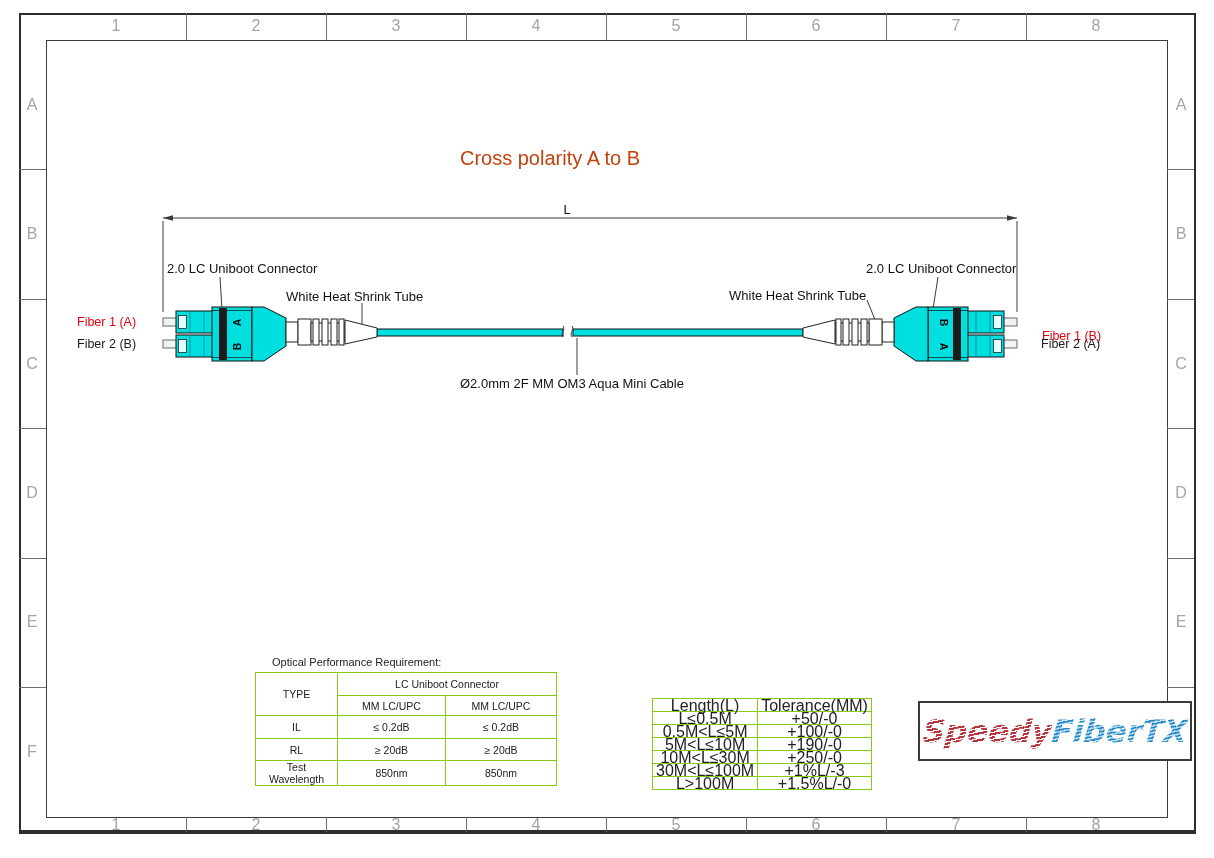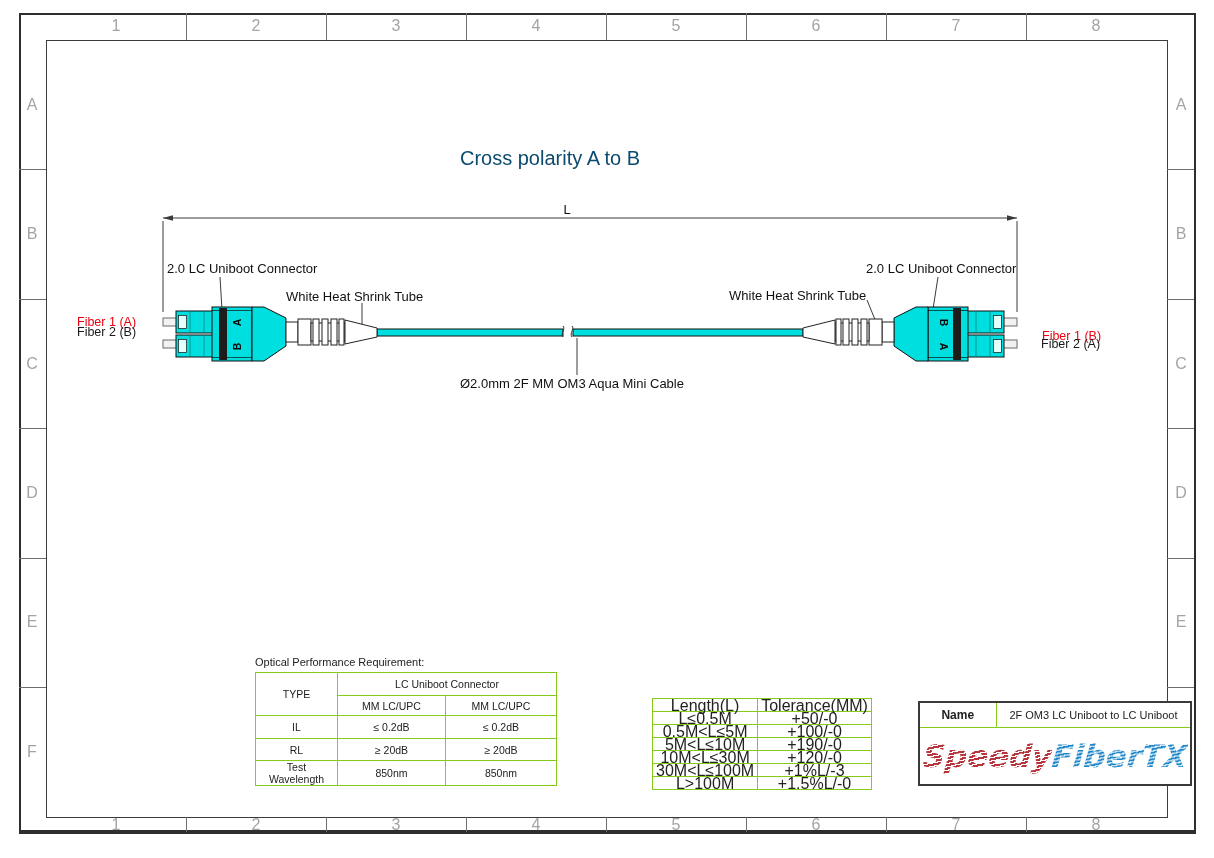--- a/index.html
+++ b/index.html
@@ -9,21 +9,21 @@
   
   .outer-border{left:19px;top:13px;width:1173px;height:815px;border:2px solid #2e2e2e;border-bottom-width:4px;}
   .inner-border{left:46px;top:40px;width:1120px;height:776px;border:1px solid #3c3c3c;}
   .tick-v{width:1px;background:#6e6e6e;}
   .tick-h{height:1px;background:#6e6e6e;}
   .glabel{width:20px;height:20px;line-height:20px;text-align:center;color:#a4a4a4;font-size:16px;}
   
   .dlabel{font-size:13px;color:#111;white-space:nowrap;}
   .fiber{font-size:12.5px;white-space:nowrap;}
   .fiber-red{color:#e8000f;}
-  .page-title{font-size:20px;color:#0c4a6e;text-align:center;}
+  .page-title{font-size:20px;color:#c2410c;text-align:center;}
   
   table{border-collapse:collapse;background:#fff;}
   td{border:1px solid #84cc16;text-align:center;vertical-align:middle;padding:0 3px;color:#222;}
   .opt-table td{font-size:10.5px;}
   .tol-table td{font-size:16px;height:12px;line-height:11px;}
   .tb-table{border:2px solid #3a3a3a;}
   .tb-label{font-size:12px;font-weight:bold;}
   .tb-value{font-size:11px;}
   .caption{font-size:11px;color:#222;white-space:nowrap;}
   
@@ -175,25 +175,25 @@
     <text transform="translate(943.5,346.5) rotate(90)" text-anchor="middle" dominant-baseline="central" font-family="Liberation Sans, sans-serif" font-size="10.5" font-weight="bold" fill="#0a0a0a">A</text>
   </svg>
 
   <div class="abs dlabel" style="left:555px;top:202px;width:24px;text-align:center">L</div>
   <div class="abs dlabel" style="left:167px;top:261px">2.0 LC Uniboot Connector</div>
   <div class="abs dlabel" style="left:866px;top:261px">2.0 LC Uniboot Connector</div>
   <div class="abs dlabel" style="left:286px;top:289px">White Heat Shrink Tube</div>
   <div class="abs dlabel" style="left:729px;top:288px">White Heat Shrink Tube</div>
   <div class="abs dlabel" style="left:460px;top:376px;width:240px;text-align:left">Ø2.0mm 2F MM OM3 Aqua Mini Cable</div>
   <div class="abs fiber fiber-red" style="left:77px;top:315px">Fiber 1 (A)</div>
-  <div class="abs fiber" style="left:77px;top:325px">Fiber 2 (B)</div>
+  <div class="abs fiber" style="left:77px;top:337px">Fiber 2 (B)</div>
   <div class="abs fiber fiber-red" style="left:1042px;top:329px">Fiber 1 (B)</div>
   <div class="abs fiber" style="left:1041px;top:337px">Fiber 2 (A)</div>
 
-  <div class="abs caption" style="left:255px;top:656px">Optical Performance Requirement:</div>
+  <div class="abs caption" style="left:272px;top:656px">Optical Performance Requirement:</div>
   <table class="abs opt-table" style="left:255px;top:672px">
     <tbody>
         <tr>
       <td rowspan="2" style="width:75px;height:22px">TYPE</td>
       <td colspan="2" style="height:22px">LC Uniboot Connector</td>
     </tr>
     <tr>
       <td style="width:101px;height:19px">MM LC/UPC</td>
       <td style="width:104px;height:19px">MM LC/UPC</td>
     </tr>
@@ -228,39 +228,35 @@
     <tr>
       <td>0.5M&lt;L≤5M</td>
       <td>+100/-0</td>
     </tr>
     <tr>
       <td>5M&lt;L≤10M</td>
       <td>+190/-0</td>
     </tr>
     <tr>
       <td>10M&lt;L≤30M</td>
-      <td>+120/-0</td>
+      <td>+250/-0</td>
     </tr>
     <tr>
       <td>30M&lt;L≤100M</td>
       <td>+1%L/-3</td>
     </tr>
     <tr>
       <td>L&gt;100M</td>
       <td>+1.5%L/-0</td>
     </tr>
   </tbody>
     </table>
 
   <table class="abs tb-table" style="left:918px;top:701px">
     <tbody>
-        <tr>
-      <td class="tb-label" style="width:65px;height:24px">Name</td>
-      <td class="tb-value" style="width:176px">2F OM3 LC Uniboot to LC Uniboot</td>
-    </tr>
     <tr>
       <td colspan="2" style="height:56px">
         <div class="logo"><span class="logo-red">Speedy</span><span class="logo-blue">FiberTX</span></div>
       </td>
     </tr>
   </tbody>
     </table>
 
 </div>
 

